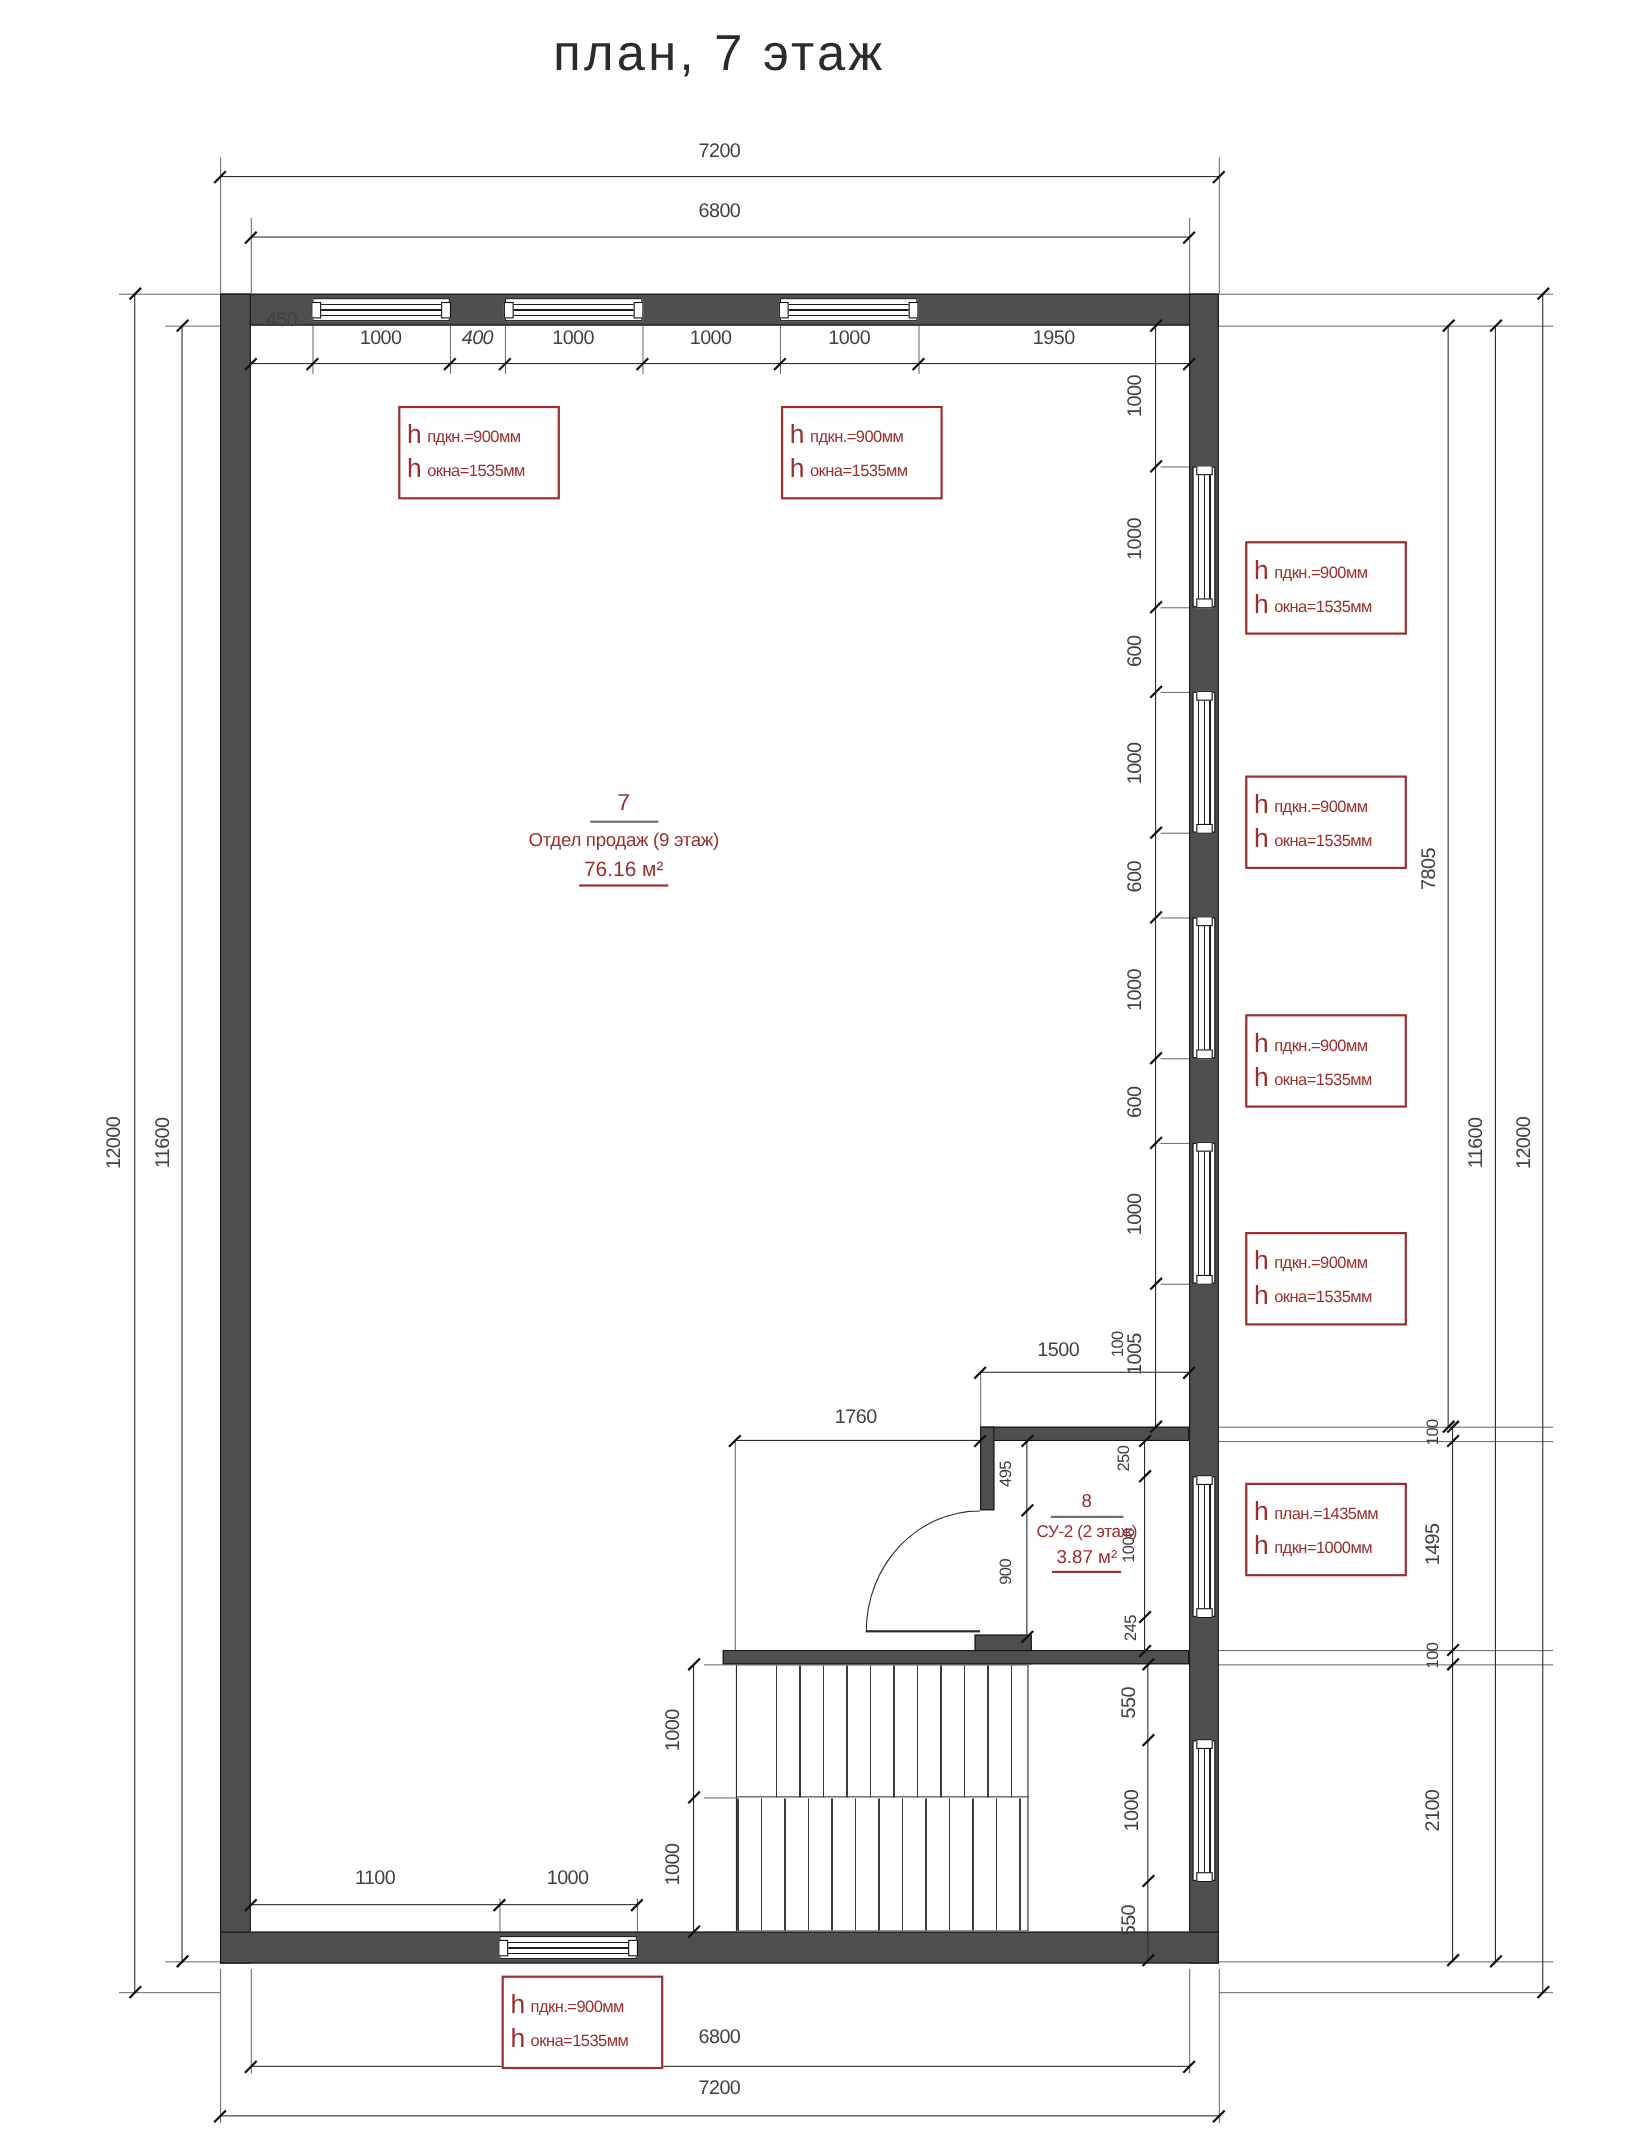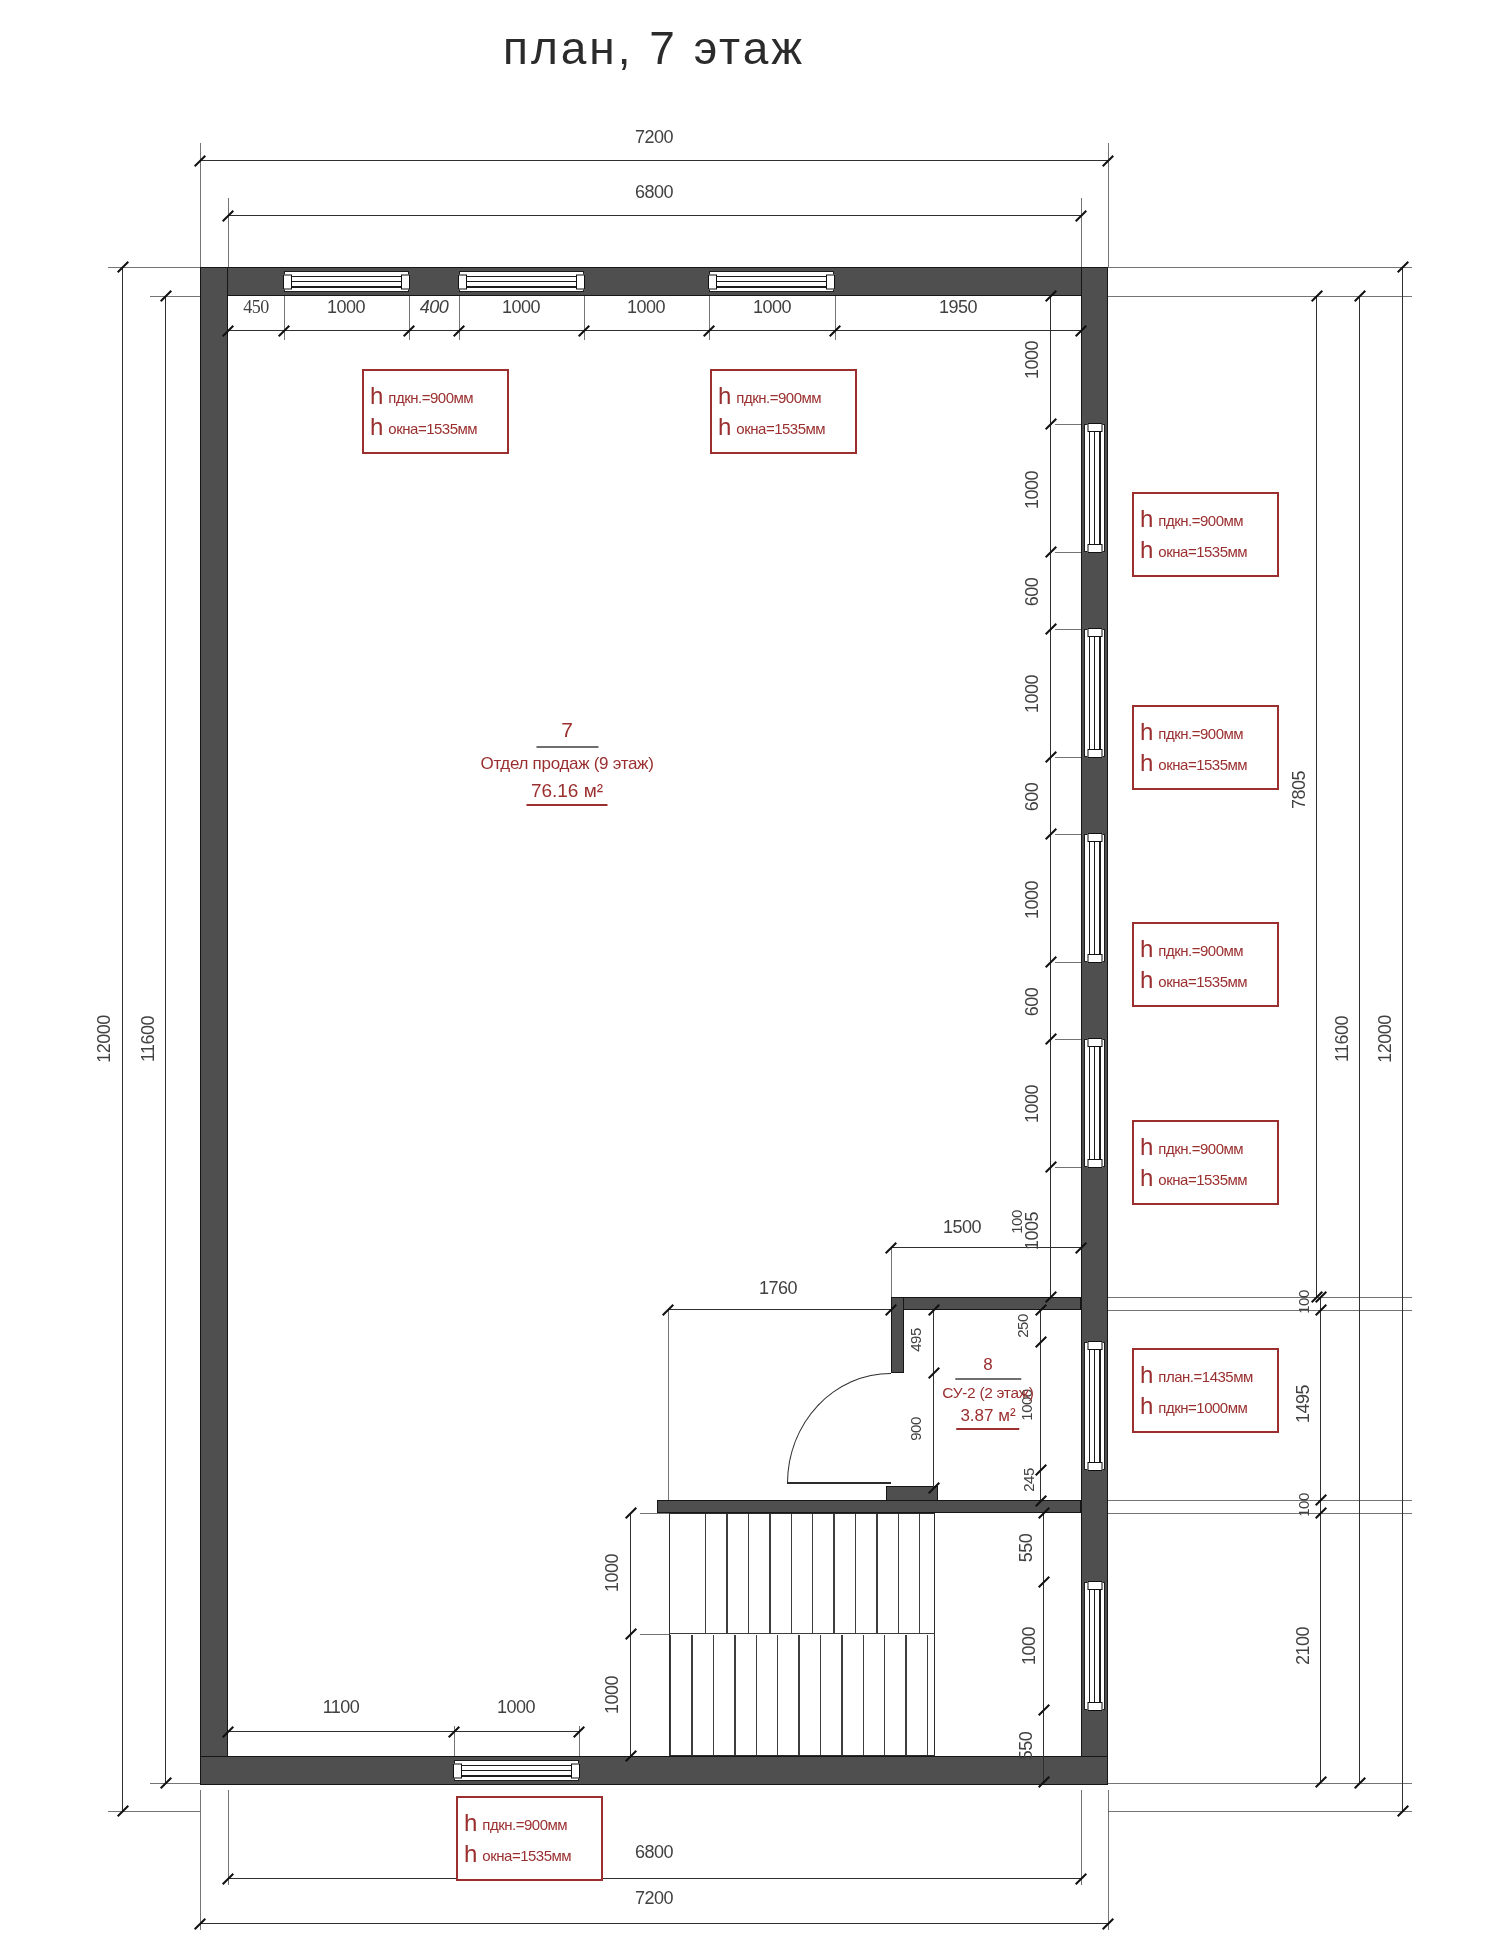--- a/index.html
+++ b/index.html
@@ -192,21 +192,21 @@
     <div class="tick" style="left: 1041px; top: 1342px;"></div>
     <div class="tick" style="left: 1041px; top: 1470px;"></div>
     <div class="tick" style="left: 1041px; top: 1501px;"></div>
     <div class="dimline" style="left: 1043px; top: 1513px; width: 1.4px; height: 269px;"></div>
     <div class="tick" style="left: 1044px; top: 1513px;"></div>
     <div class="tick" style="left: 1044px; top: 1582px;"></div>
     <div class="tick" style="left: 1044px; top: 1710px;"></div>
     <div class="tick" style="left: 1044px; top: 1782px;"></div>
     <div class="dimtext" style="left: 654px; top: 137px;">7200</div>
     <div class="dimtext" style="left: 654px; top: 192px;">6800</div>
-    <div class="dimtext" style="left: 256px; top: 307px; font-family: Liberation Serif, serif;">450</div>
+    <div class="dimtext" style="left: 256px; top: 291px;">450</div>
     <div class="dimtext" style="left: 346px; top: 307px;">1000</div>
     <div class="dimtext" style="left: 434px; top: 307px; font-style: italic;">400</div>
     <div class="dimtext" style="left: 521px; top: 307px;">1000</div>
     <div class="dimtext" style="left: 646px; top: 307px;">1000</div>
     <div class="dimtext" style="left: 772px; top: 307px;">1000</div>
     <div class="dimtext" style="left: 958px; top: 307px;">1950</div>
     <div class="dimtext" style="left: 962px; top: 1227px;">1500</div>
     <div class="dimtext" style="left: 778px; top: 1288px;">1760</div>
     <div class="dimtext" style="left: 341px; top: 1707px;">1100</div>
     <div class="dimtext" style="left: 516px; top: 1707px;">1000</div>

